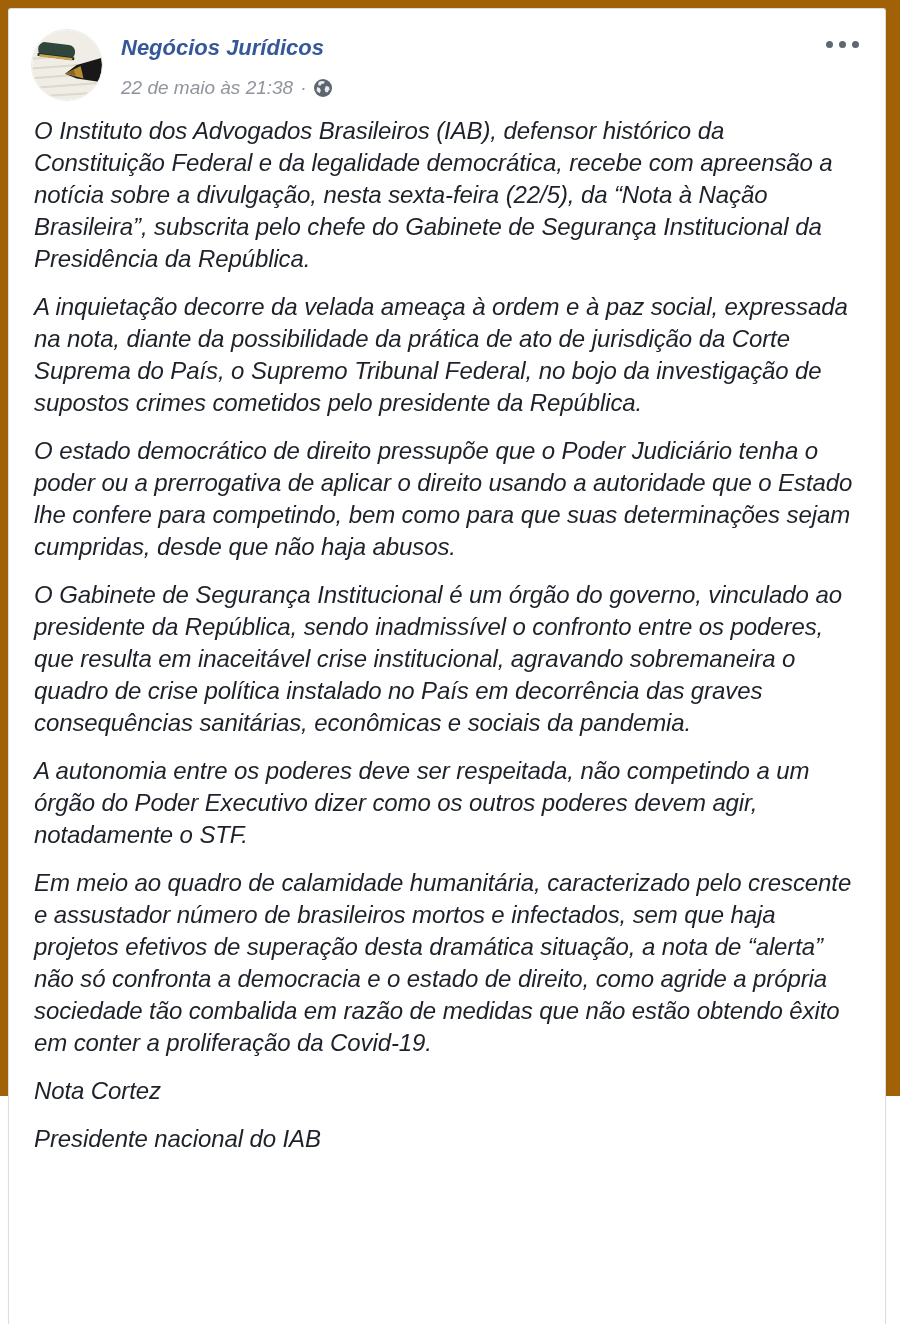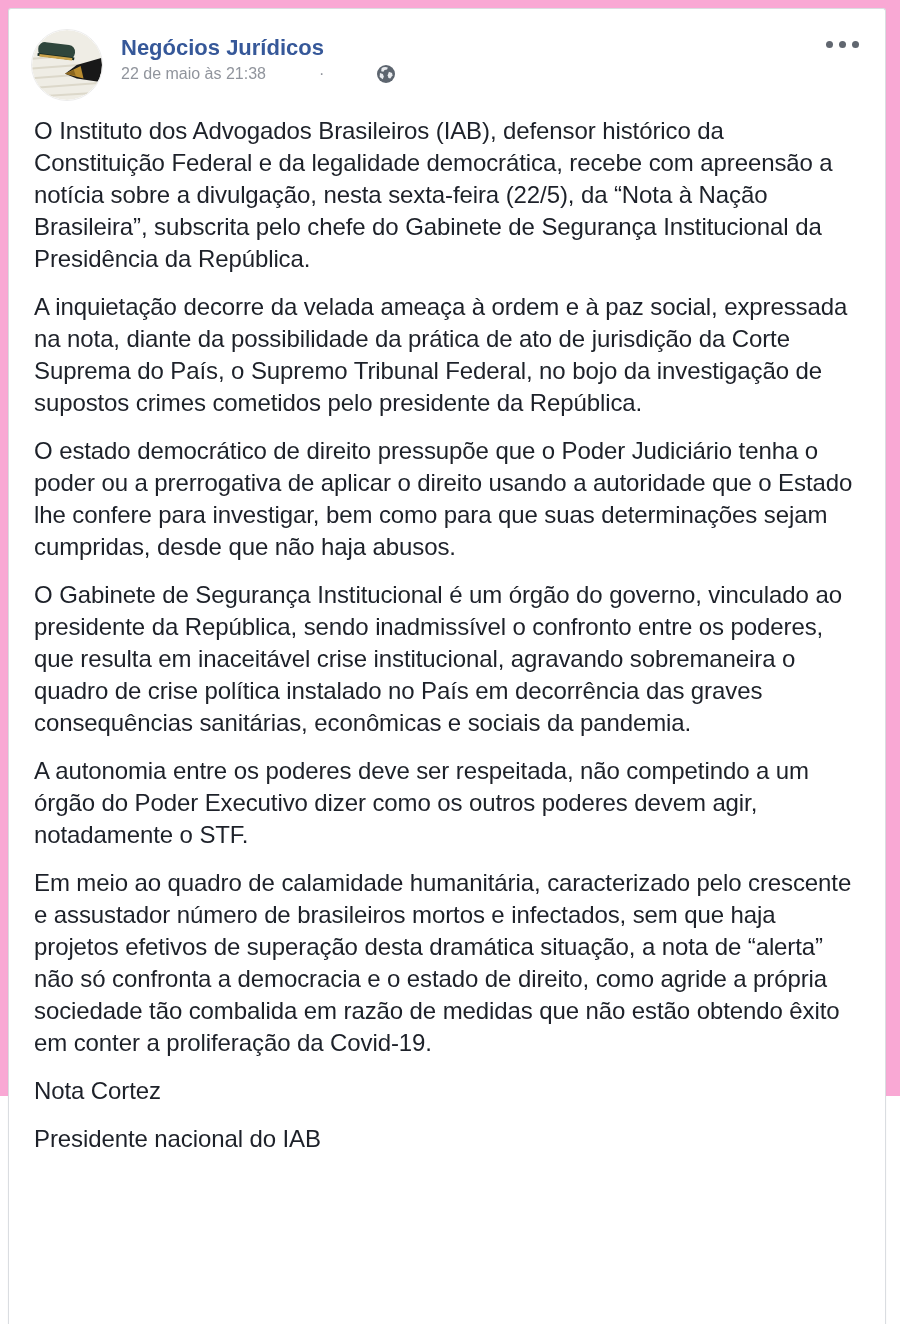--- a/index.html
+++ b/index.html
@@ -3,22 +3,23 @@
 <meta charset="utf-8">
 <style>
   * { margin: 0; padding: 0; box-sizing: border-box; }
   html, body {
     width: 900px; height: 1324px;
     font-family: "Liberation Sans", "DejaVu Sans", sans-serif;
     overflow: hidden;
   }
   .page {
     width: 900px; height: 1096px;
-    background: #f9a8d4;
+    background: #a16207;
     position: relative;
+    font-style: italic;
   }
   .post-card {
     position: absolute;
     left: 8px; top: 8px;
     width: 878px; height: 1316px;
     background: #ffffff;
     border: 1px solid #dadde1;
     border-bottom: none;
     border-radius: 3px 3px 0 0;
     box-shadow: 0 1px 2px rgba(0,0,0,.05);
@@ -47,27 +48,26 @@
   .author {
     color: #365899;
     font-weight: bold;
     font-size: 22px;
     line-height: 28px;
     text-decoration: none;
     display: inline-block;
     cursor: pointer;
   }
   .meta {
-    margin-top: 0;
+    margin-top: 14px;
     display: flex;
     align-items: center;
     color: #90949c;
-    font-size: 16px;
+    font-size: 19px;
     line-height: 24px;
-    gap: 46px;
   }
   .timestamp { color: #90949c; text-decoration: none; cursor: pointer; }
   .meta-sep { margin: 0 7px; }
   .globe { display: inline-flex; }
   .globe svg { display: block; }
   .options-btn {
     position: absolute;
     top: 24px; right: 20px;
     background: none;
     border: none;
@@ -148,21 +148,21 @@
       <button class="options-btn">
         <span class="d"></span>
         <span class="d"></span>
         <span class="d"></span>
       </button>
     </header>
 
     <div class="post-text">
       <p>O Instituto dos Advogados Brasileiros (IAB), defensor histórico da Constituição Federal e da legalidade democrática, recebe com apreensão a notícia sobre a divulgação, nesta sexta-feira (22/5), da “Nota à Nação Brasileira”, subscrita pelo chefe do Gabinete de Segurança Institucional da Presidência da República.</p>
       <p>A inquietação decorre da velada ameaça à ordem e à paz social, expressada na nota, diante da possibilidade da prática de ato de jurisdição da Corte Suprema do País, o Supremo Tribunal Federal, no bojo da investigação de supostos crimes cometidos pelo presidente da República.</p>
-      <p>O estado democrático de direito pressupõe que o Poder Judiciário tenha o poder ou a prerrogativa de aplicar o direito usando a autoridade que o Estado lhe confere para investigar, bem como para que suas determinações sejam cumpridas, desde que não haja abusos.</p>
+      <p>O estado democrático de direito pressupõe que o Poder Judiciário tenha o poder ou a prerrogativa de aplicar o direito usando a autoridade que o Estado lhe confere para competindo, bem como para que suas determinações sejam cumpridas, desde que não haja abusos.</p>
       <p>O Gabinete de Segurança Institucional é um órgão do governo, vinculado ao presidente da República, sendo inadmissível o confronto entre os poderes, que resulta em inaceitável crise institucional, agravando sobremaneira o quadro de crise política instalado no País em decorrência das graves consequências sanitárias, econômicas e sociais da pandemia.</p>
       <p>A autonomia entre os poderes deve ser respeitada, não competindo a um órgão do Poder Executivo dizer como os outros poderes devem agir, notadamente o STF.</p>
       <p>Em meio ao quadro de calamidade humanitária, caracterizado pelo crescente e assustador número de brasileiros mortos e infectados, sem que haja projetos efetivos de superação desta dramática situação, a nota de “alerta” não só confronta a democracia e o estado de direito, como agride a própria sociedade tão combalida em razão de medidas que não estão obtendo êxito em conter a proliferação da Covid-19.</p>
       <p>Nota Cortez</p>
       <p>Presidente nacional do IAB</p>
     </div>
 
   </article>
 </div>
 

